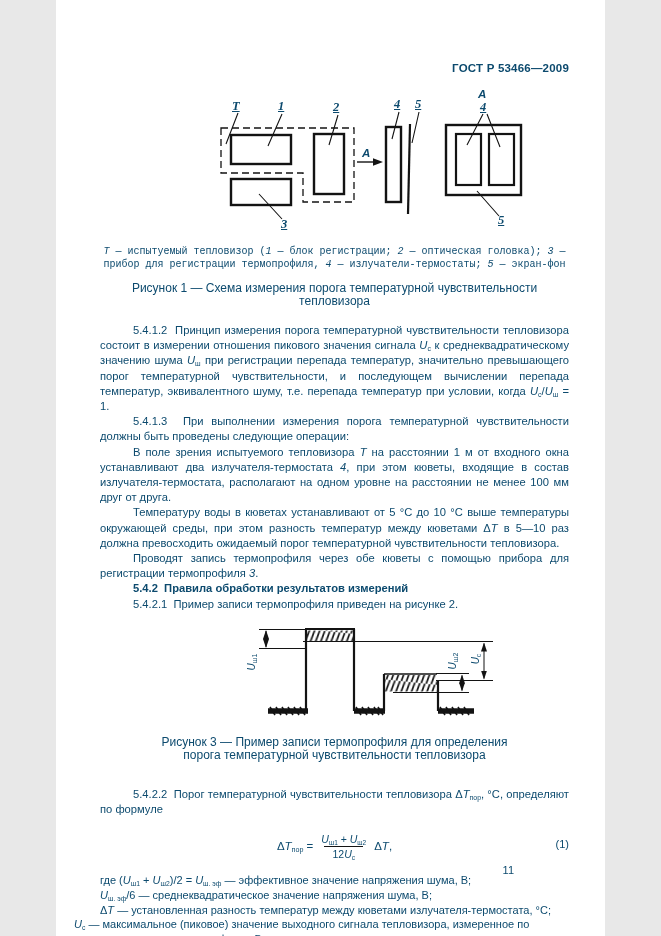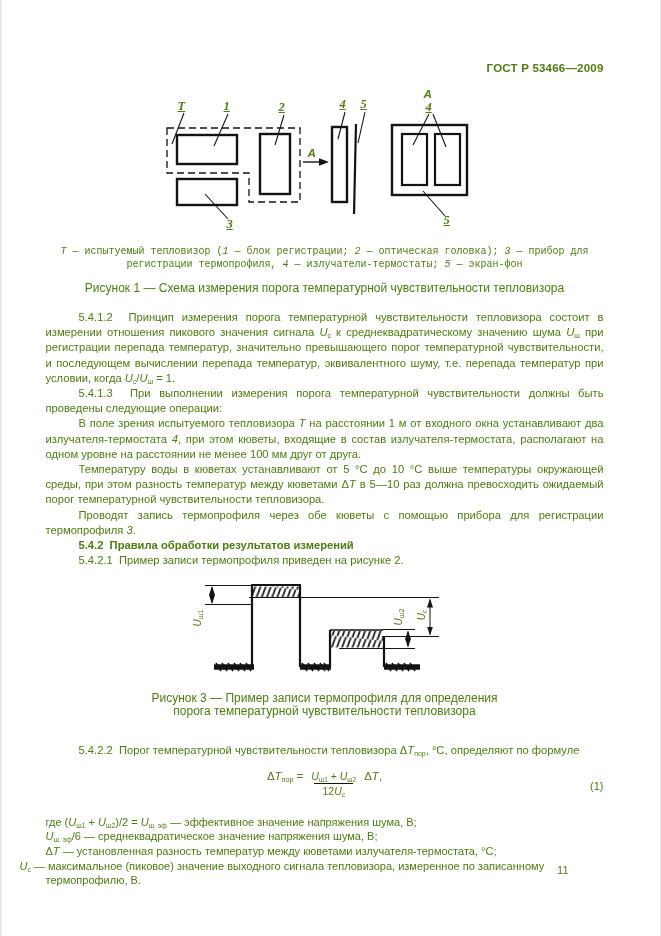--- a/index.html
+++ b/index.html
@@ -1,19 +1,19 @@
 <!DOCTYPE html>
 <html><head>
 <meta charset="utf-8">
 <style>
   html,body { margin:0; padding:0; background:#e8e8e8; }
   .page {
-    position:relative; width:658px; height:936px; margin:0 auto;
-    background:#ffffff; color:#4d7c0f; overflow:hidden; box-sizing:border-box;
-    padding:62px 56px 0 44px;
+    position:relative; width:549px; height:936px; margin:0 auto;
+    background:#ffffff; color:#0c4a6e; overflow:hidden; box-sizing:border-box;
+    padding:62px 36px 0 44px;
     font-family:"Liberation Sans", sans-serif;
   }
   .doc-header { text-align:right; font-weight:bold; font-size:11.5px; letter-spacing:.2px; }
 
   
   .fig { position:relative; }
   .fig1 { width:420px; height:150px; margin:13px 0 0 86px; }
   .fig2 { width:330px; height:102px; margin:9px 0 0 131px; }
   .fig svg { position:absolute; left:0; top:0; }
   .fig-label {
@@ -36,21 +36,21 @@
   .bodytext { margin-top:15px; font-size:11.2px; line-height:15.2px; text-align:justify; }
   .bodytext p { margin:0; text-indent:33px; }
   .bodytext p.bold { font-weight:bold; }
   sub { font-size:0.62em; vertical-align:-0.25em; line-height:0; }
   i { font-style:italic; }
 
   
   .p5422 { margin-top:25px; font-size:11.2px; line-height:15.2px; text-indent:33px; text-align:justify; }
   .formula-row {
     position:relative; margin-top:5px; height:36px;
-    display:flex; justify-content:center; gap:5px; font-size:11.5px;
+    display:flex; justify-content:center; align-items:center; gap:5px; font-size:11.5px;
   }
   .frac { display:inline-flex; flex-direction:column; align-items:center; font-size:10.5px; line-height:12px; }
   .frac .num { padding:0 3px 1px; }
   .frac .den { border-top:1px solid #131313; padding:1px 8px 0; }
   .eqnum { position:absolute; right:0; top:10px; font-size:11px; }
 
   
   .defs { margin-top:9px; font-size:11px; line-height:14.6px; }
   .defs div { margin:0; }
   .def-r1 { margin-left:2px; }

